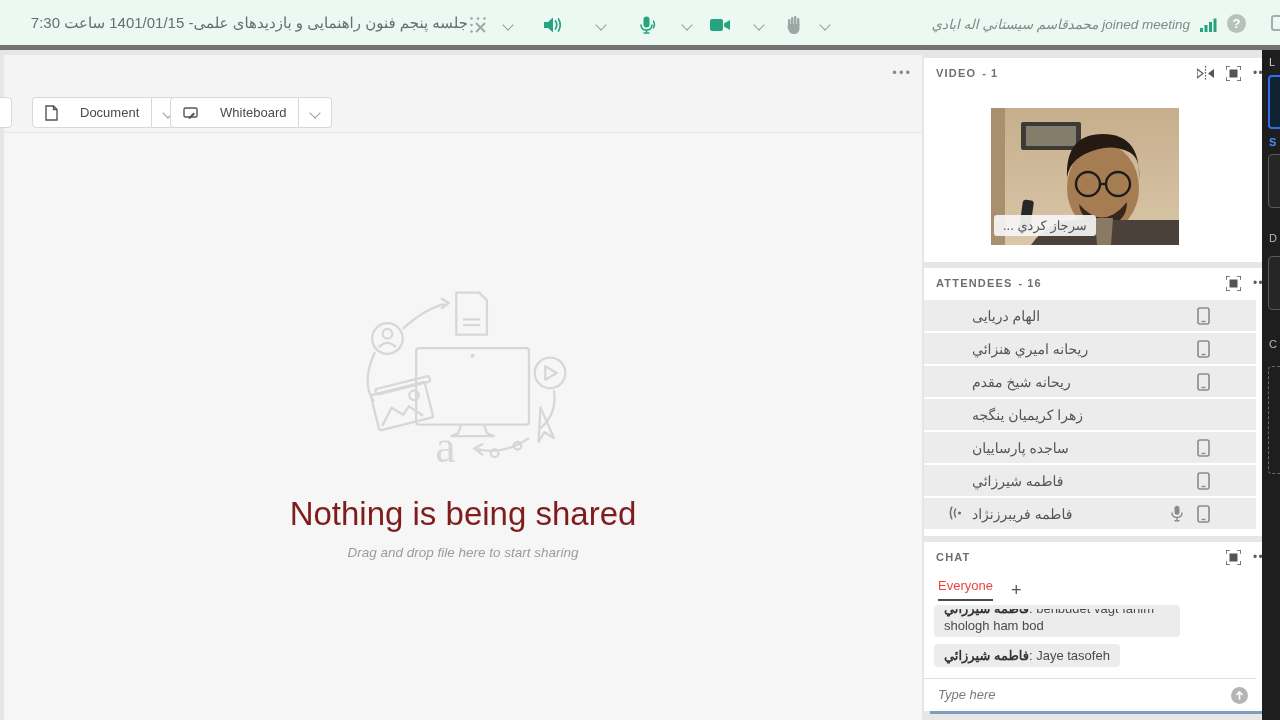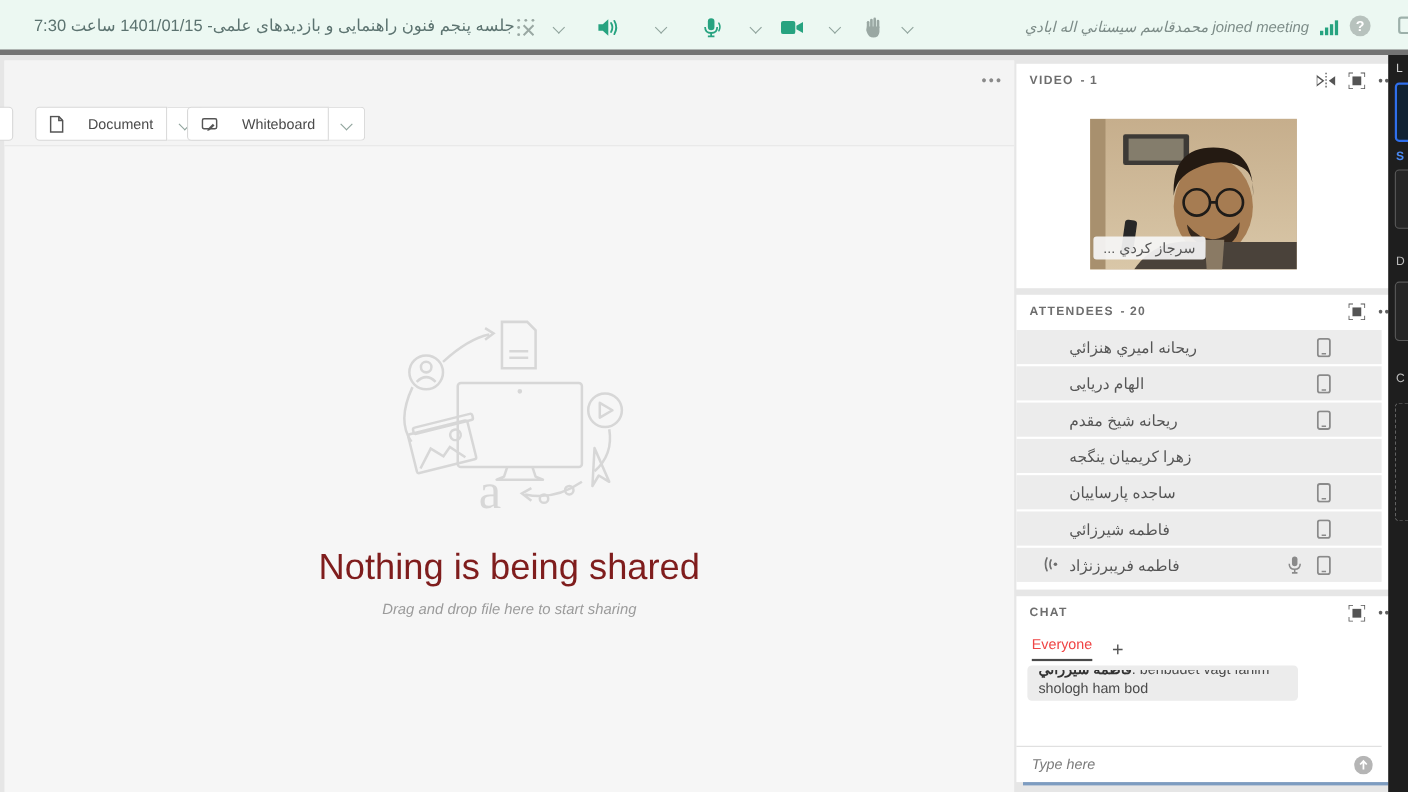--- a/index.html
+++ b/index.html
@@ -278,41 +278,41 @@
       <path d="M40 137 Q60 108 96 112 L188 112 L188 137 Z" fill="#4a423a"></path>
       <path d="M104 110 L122 110 L120 137 L106 137 Z" fill="#8a7a64"></path>
     </svg>
     <div id="video-nametag" class="abs">سرجاز کردي ...</div>
   </div>
 </div>
 
 <div id="att-panel" class="panel abs">
   <div class="panel-head">
     <span class="panel-title">ATTENDEES</span>
-    <span class="panel-count">-  20</span>
+    <span class="panel-count">-  16</span>
     <span class="head-ics">
       <svg width="15" height="15" viewBox="0 0 15 15" style="cursor:pointer">
         <rect x="3.5" y="3.5" width="8" height="8" fill="#555"></rect>
         <path d="M0 4 L0 0 L4 0 M11 0 L15 0 L15 4 M15 11 L15 15 L11 15 M4 15 L0 15 L0 11" stroke="#555" stroke-width="1.5" fill="none"></path>
       </svg>
       <span class="dots">•••</span>
     </span>
   </div>
   <div id="att-list">
       <div class="att-row">
+        <span class="att-name">الهام دریایی</span>
+        <span class="att-ics">
+          <svg width="13" height="18" viewBox="0 0 13 18">
+            <rect x="1" y="1" width="11" height="16" rx="2" fill="none" stroke="#8a8a8a" stroke-width="1.6"></rect>
+            <path d="M4.5 14.5 L8.5 14.5" stroke="#8a8a8a" stroke-width="1.4"></path>
+          </svg>
+        </span>
+      </div>
+      <div class="att-row">
         <span class="att-name">ریحانه امیري هنزائي</span>
-        <span class="att-ics">
-          <svg width="13" height="18" viewBox="0 0 13 18">
-            <rect x="1" y="1" width="11" height="16" rx="2" fill="none" stroke="#8a8a8a" stroke-width="1.6"></rect>
-            <path d="M4.5 14.5 L8.5 14.5" stroke="#8a8a8a" stroke-width="1.4"></path>
-          </svg>
-        </span>
-      </div>
-      <div class="att-row">
-        <span class="att-name">الهام دریایی</span>
         <span class="att-ics">
           <svg width="13" height="18" viewBox="0 0 13 18">
             <rect x="1" y="1" width="11" height="16" rx="2" fill="none" stroke="#8a8a8a" stroke-width="1.6"></rect>
             <path d="M4.5 14.5 L8.5 14.5" stroke="#8a8a8a" stroke-width="1.4"></path>
           </svg>
         </span>
       </div>
       <div class="att-row">
         <span class="att-name">ریحانه شیخ مقدم</span>
         <span class="att-ics">
@@ -382,21 +382,21 @@
   </div>
   <div id="chat-tabs">
     <span id="tab-everyone">Everyone</span>
     <span id="chat-add">+</span>
   </div>
   <div id="chat-msgs"><div class="bubble" style="width: 246px;">
         <div class="clip-line">
           <div><b>فاطمه شیرزائي</b>: behbudet vagt fahim</div>
         </div>
         <div>shologh ham bod</div>
-      </div></div>
+      </div><div class="bubble" style="display: inline-block;"><b>فاطمه شیرزائي</b>: Jaye tasofeh</div></div>
   <div class="vscroll" style="right:2px; top:68px; height:64px;">
     <div class="arrow-up" style="border-bottom-color:#555"></div>
     <div class="thumb" style="height:28px; background:#c4c4c4; margin-top:5px;"></div>
     <div class="arrow-dn" style="border-top-color:#888; margin-top:5px;"></div>
   </div>
   <div id="chat-divider"></div>
   <input id="chat-input" type="text" placeholder="Type here" style="">
   <div id="send-btn">
     <svg width="17" height="17" viewBox="0 0 17 17">
       <circle cx="8.5" cy="8.5" r="8.5" fill="#b5b5b5"></circle>

